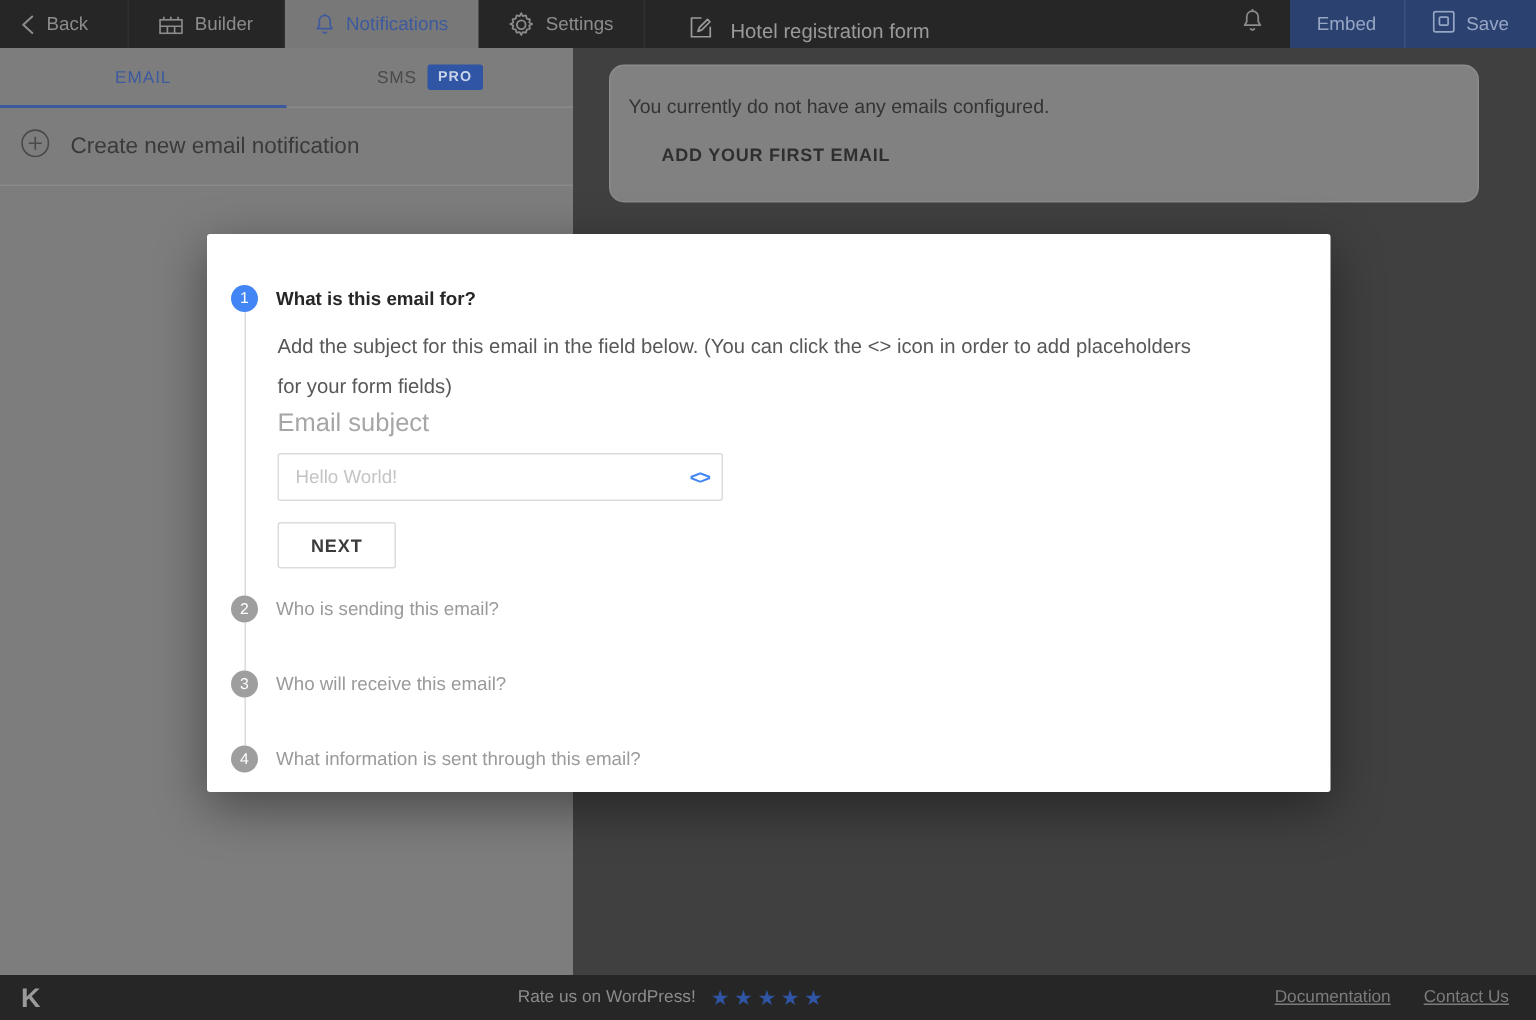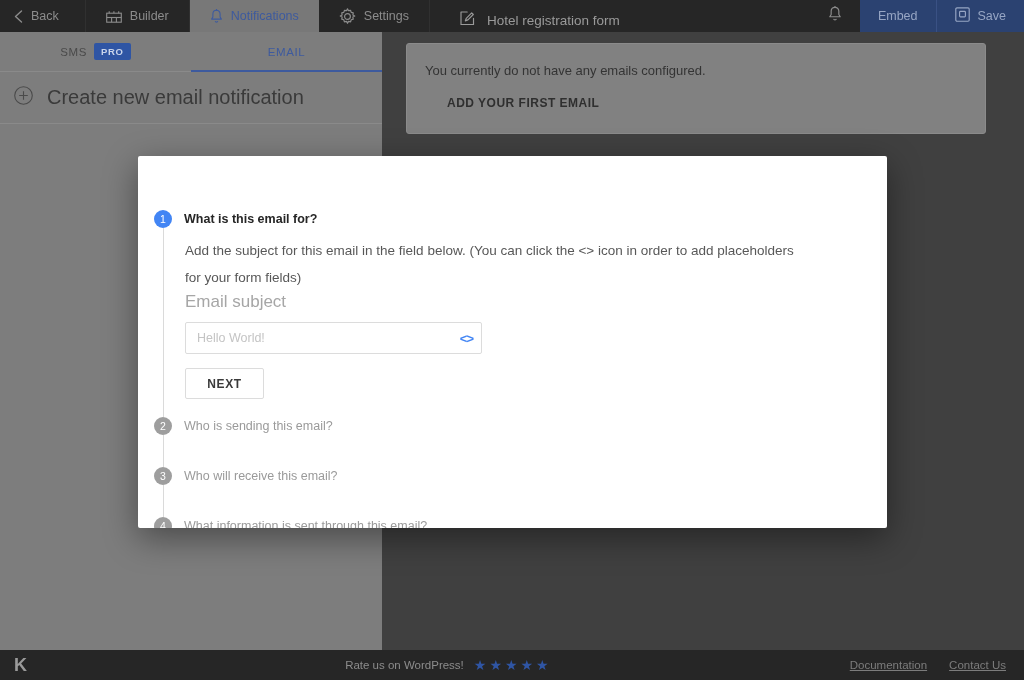--- a/index.html
+++ b/index.html
@@ -91,39 +91,39 @@
   }
   .pro-badge {
     background: #2f55a4; color: #c9d4ea;
     font-size: 9.5px; font-weight: bold; letter-spacing: 0.7px;
     padding: 3px 7px; border-radius: 2px;
   }
   .lp-create {
     display: flex; align-items: center; gap: 14px;
     height: 52px;
     padding: 0 14px;
-    font-size: 20px;
+    font-size: 15px;
     color: #3a3a3a;
     border-bottom: 1px solid #8a8a8a;
     cursor: pointer;
   }
 
   
   .mainarea {
     position: absolute; top: 32px; left: 382px;
     width: 642px; height: 618px;
     background: #404040;
     z-index: 1;
   }
   .notice-card {
     margin: 11px 38px 0 24px;
     background: #818181;
     border: 1px solid #8b8b8b;
-    border-radius: 3px;
-    padding: 19px 18px 22px 18px;
+    border-radius: 10px;
+    padding: 19px 18px 22px 12px;
   }
   .notice-text { font-size: 13px; color: #343434; }
   .notice-btn {
     display: inline-block;
     margin: 18px 0 0 22px;
     font-size: 12px;
     font-weight: bold;
     letter-spacing: 0.5px;
     color: #2f2f2f;
     cursor: pointer;
@@ -150,21 +150,21 @@
     font-size: 10.5px; color: #ffffff;
     background: #9e9e9e;
   }
   .step-bullet.active { background: #4285f4; }
   .step-title {
     font-size: 12.5px;
     color: #9a9a9a;
     line-height: 18px;
     cursor: pointer;
   }
-  .step-title.active { color: #262626; font-weight: bold; margin-top: 20px; }
+  .step-title.active { color: #262626; font-weight: bold; }
   .step-body {
     border-left: 1px solid #dadada;
     margin-left: -21px;
     padding: 9px 0 0 21px;
   }
   .step-desc {
     font-size: 13.5px;
     color: #585858;
     line-height: 27px;
     max-width: 628px;
@@ -337,26 +337,26 @@
             <rect x="4.6" y="4.4" width="5.8" height="5.4" rx="0.8" stroke="#97a6c4" stroke-width="1.15"></rect>
           </svg>
         </span>
         <span>Save</span>
       </div>
     </div>
   </div>
 
   <div class="leftpanel">
     <div class="lp-tabs">
+      <div class="lp-tab active">
+        <span>EMAIL</span>
+      </div>
       <div class="lp-tab">
         <span>SMS</span>
         <span class="pro-badge">PRO</span>
-      </div>
-      <div class="lp-tab active">
-        <span>EMAIL</span>
       </div>
     </div>
 
     <div class="lp-create">
       <span class="ico">
         <svg width="19" height="19" viewBox="0 0 19 19" fill="none">
           <circle cx="9.5" cy="9.5" r="8.8" stroke="#4a4a4a" stroke-width="1.1"></circle>
           <path d="M9.5 5.2v8.6M5.2 9.5h8.6" stroke="#4a4a4a" stroke-width="1.1"></path>
         </svg>
       </span>

